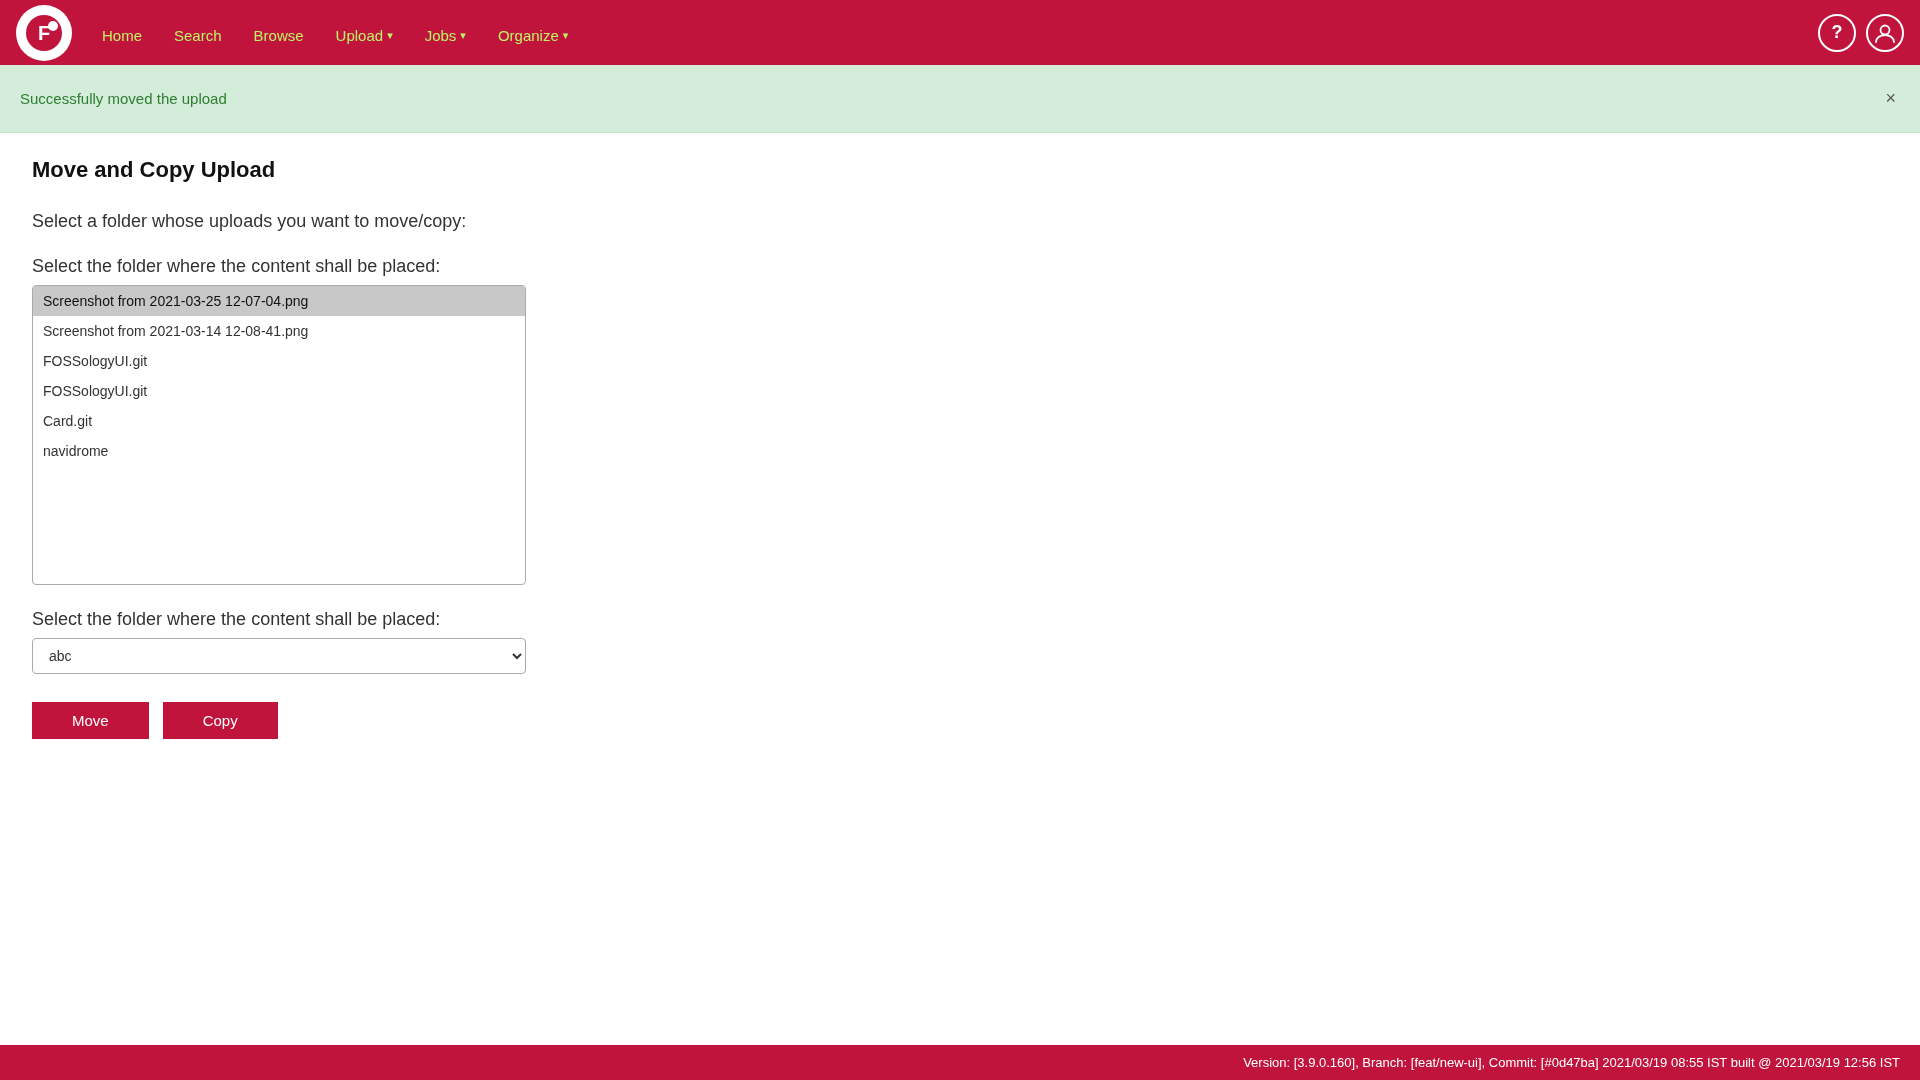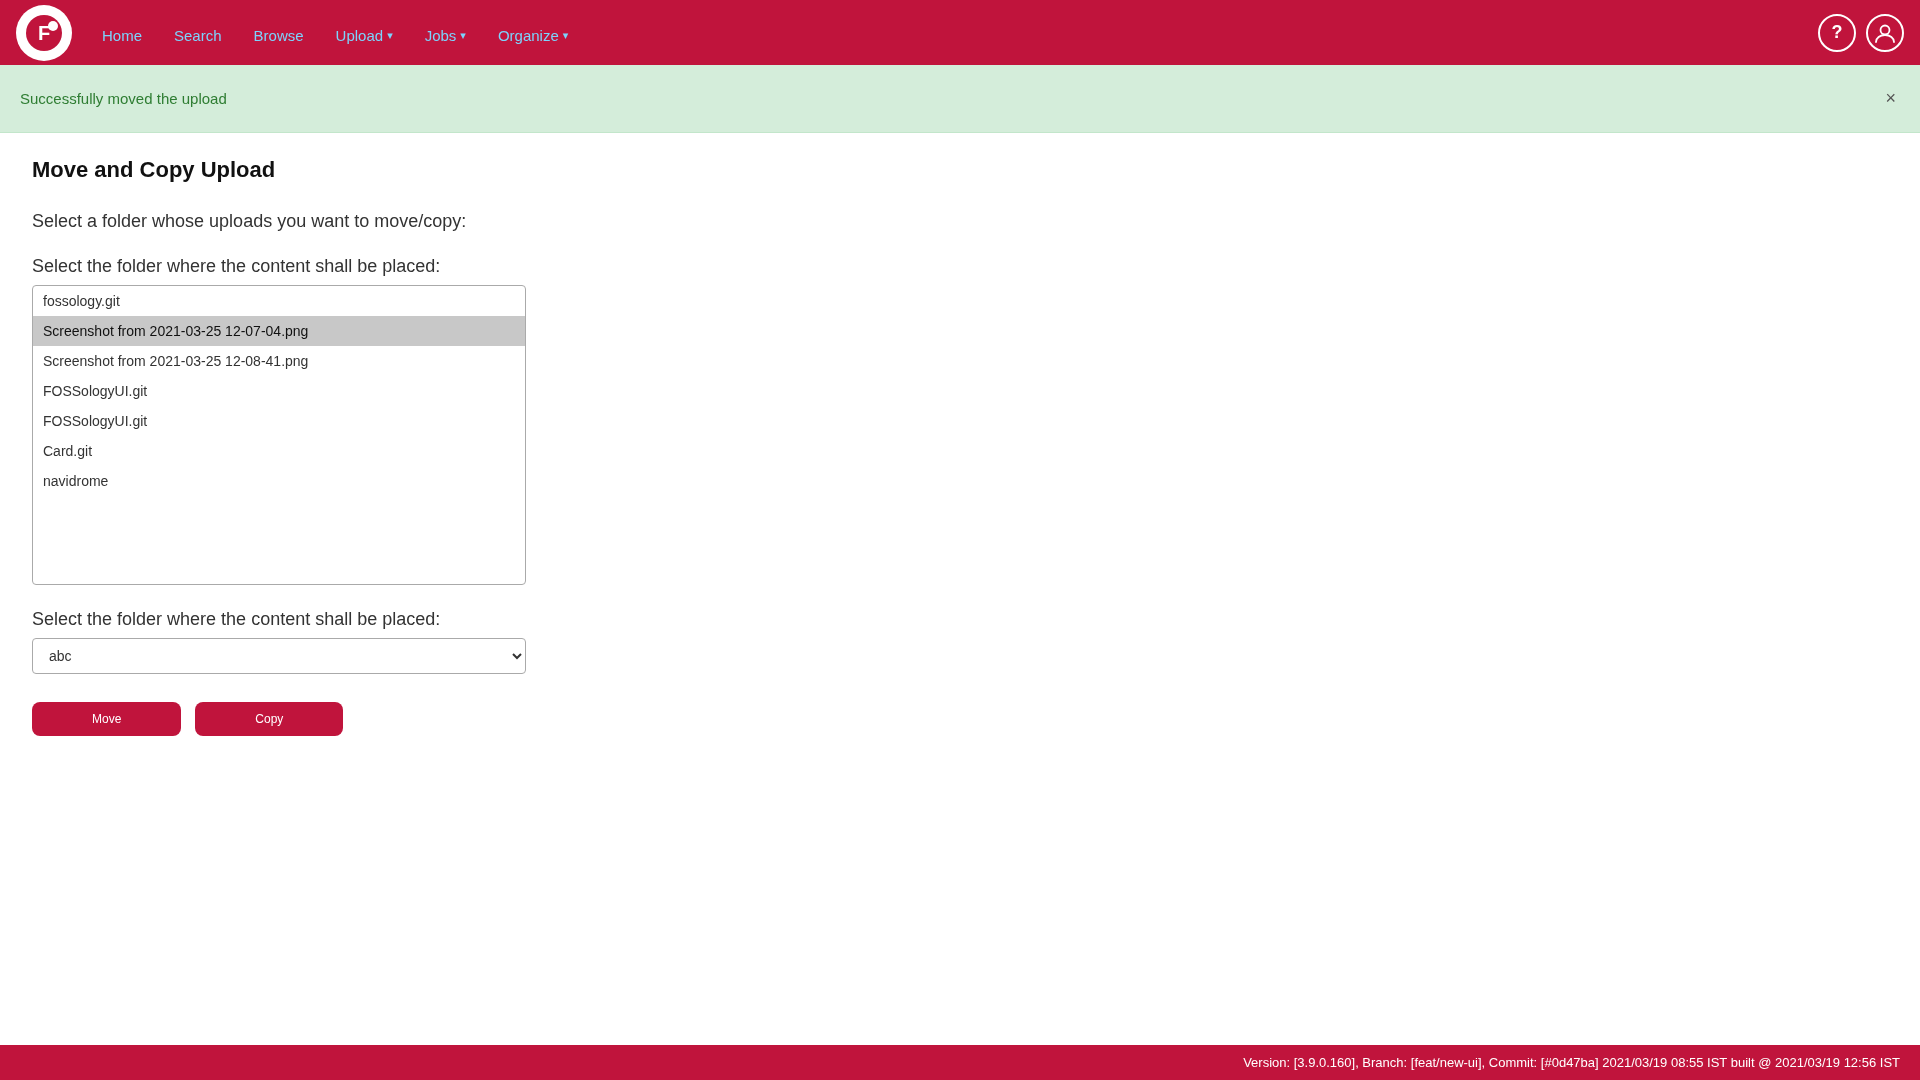--- a/index.html
+++ b/index.html
@@ -14,21 +14,21 @@
       height: 65px;
       flex-shrink: 0;
     }
     .nav-links {
       display: flex;
       align-items: center;
       gap: 4px;
       flex: 1;
     }
     .nav-link {
-      color: #7dd3fc;
+      color: #bef264;
       text-decoration: none;
       padding: 8px 14px;
       font-size: 15px;
       cursor: pointer;
       display: flex;
       align-items: center;
       gap: 4px;
       border-radius: 4px;
       margin-top: 6px;
     }
@@ -121,24 +121,24 @@
     .listbox-item.selected {
       background: #c8c8c8;
       color: #111;
     }
     .btn-row {
       display: flex;
       gap: 14px;
       margin-top: 28px;
     }
     .btn {
-      padding: 10px 60px;
+      padding: 10px 40px;
       border: none;
-      border-radius: 8px;
-      font-size: 12px;
+      border-radius: 0;
+      font-size: 15px;
       cursor: pointer;
       font-weight: 500;
     }
     .btn-danger {
       background: #c0143c;
       color: #fff;
     }
 
     
     .footer {
@@ -215,23 +215,22 @@
 <div class="main-content">
   <h1 class="page-title">Move and Copy Upload</h1>
 
   <div class="form-section">
     <label class="form-label">Select a folder whose uploads you want to move/copy:</label>
   </div>
 
   <div class="form-section">
     <label class="form-label">Select the folder where the content shall be placed:</label>
     <div class="listbox" id="listbox">
-        <div class="listbox-item">fossology.git</div>
         <div class="listbox-item selected">Screenshot from 2021-03-25 12-07-04.png</div>
-        <div class="listbox-item">Screenshot from 2021-03-25 12-08-41.png</div>
+        <div class="listbox-item">Screenshot from 2021-03-14 12-08-41.png</div>
         <div class="listbox-item">FOSSologyUI.git</div>
         <div class="listbox-item">FOSSologyUI.git</div>
         <div class="listbox-item">Card.git</div>
         <div class="listbox-item">navidrome</div>
       </div>
   </div>
 
   <div class="form-section">
     <label class="form-label">Select the folder where the content shall be placed:</label>
     <select class="form-select">

